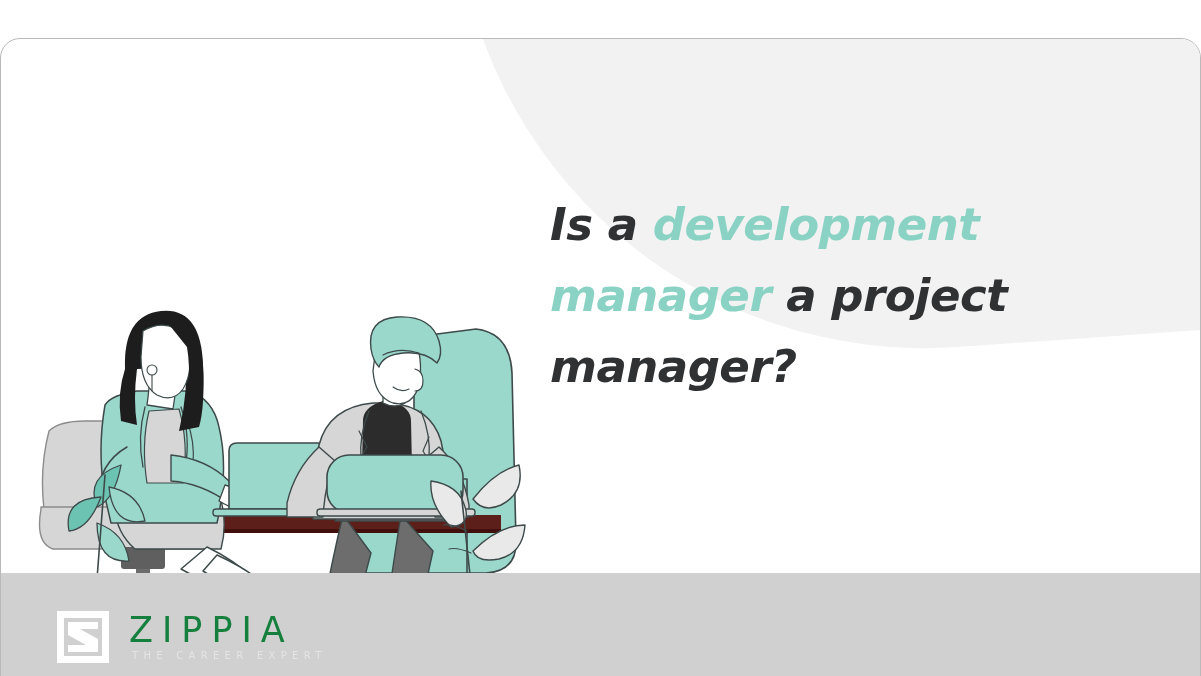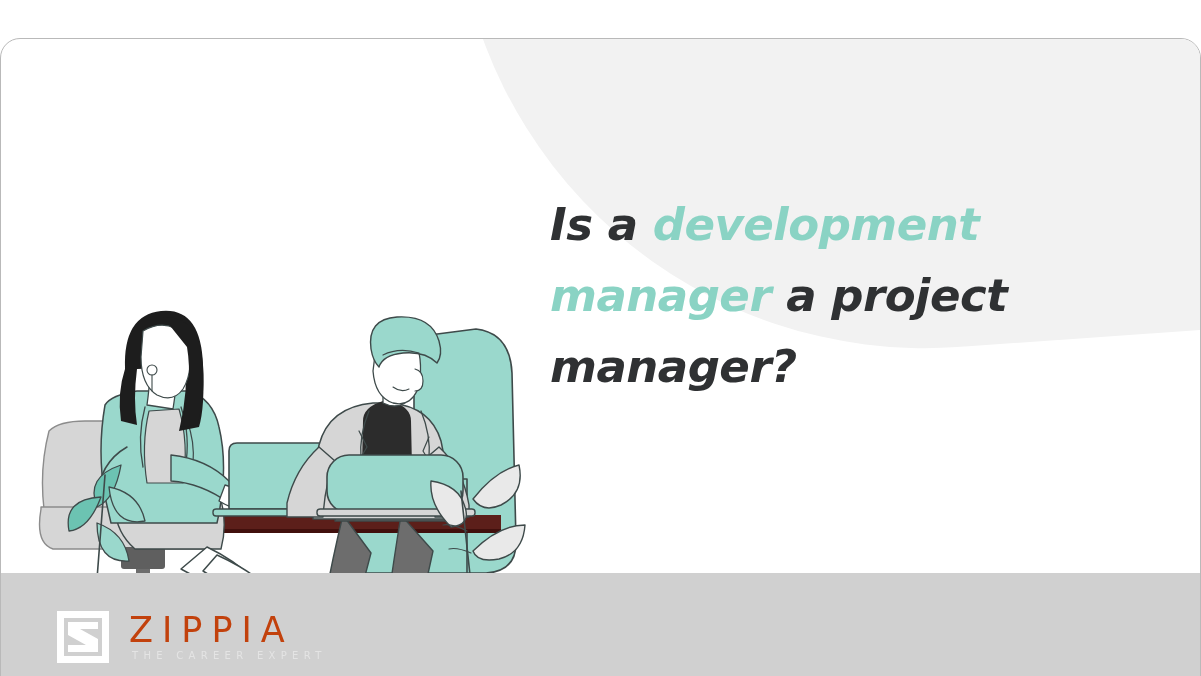--- a/index.html
+++ b/index.html
@@ -78,21 +78,21 @@
     align-items: center;
     gap: 18px;
   }
   .logo-mark { width: 56px; height: 56px; display:block; }
   .logo-text-wrap { display: flex; flex-direction: column; }
   .logo-word {
     font-family: "DejaVu Sans", sans-serif;
     font-size: 35px;
     font-weight: 400;
     letter-spacing: 9px;
-    color: #c2410c;
+    color: #15803d;
     line-height: 38px;
   }
   .logo-tag {
     font-family: "DejaVu Sans", sans-serif;
     font-size: 10px;
     font-weight: 400;
     letter-spacing: 5.3px;
     color: #e4e4e4;
     line-height: 14px;
     padding-left: 3px;

